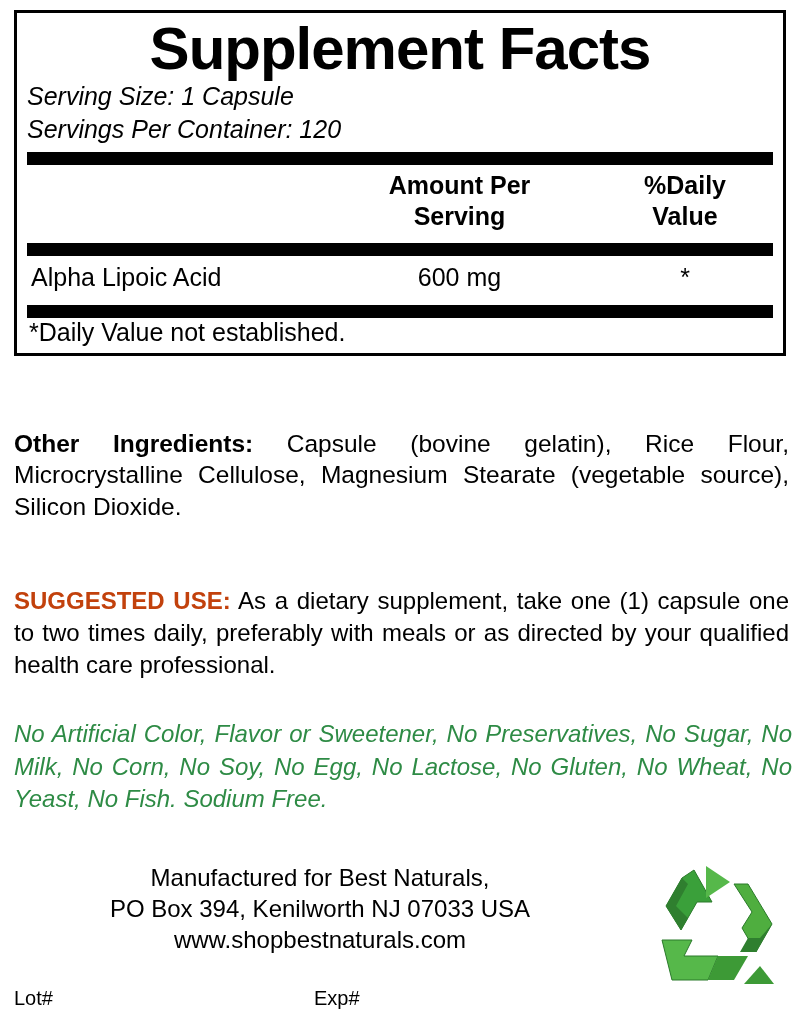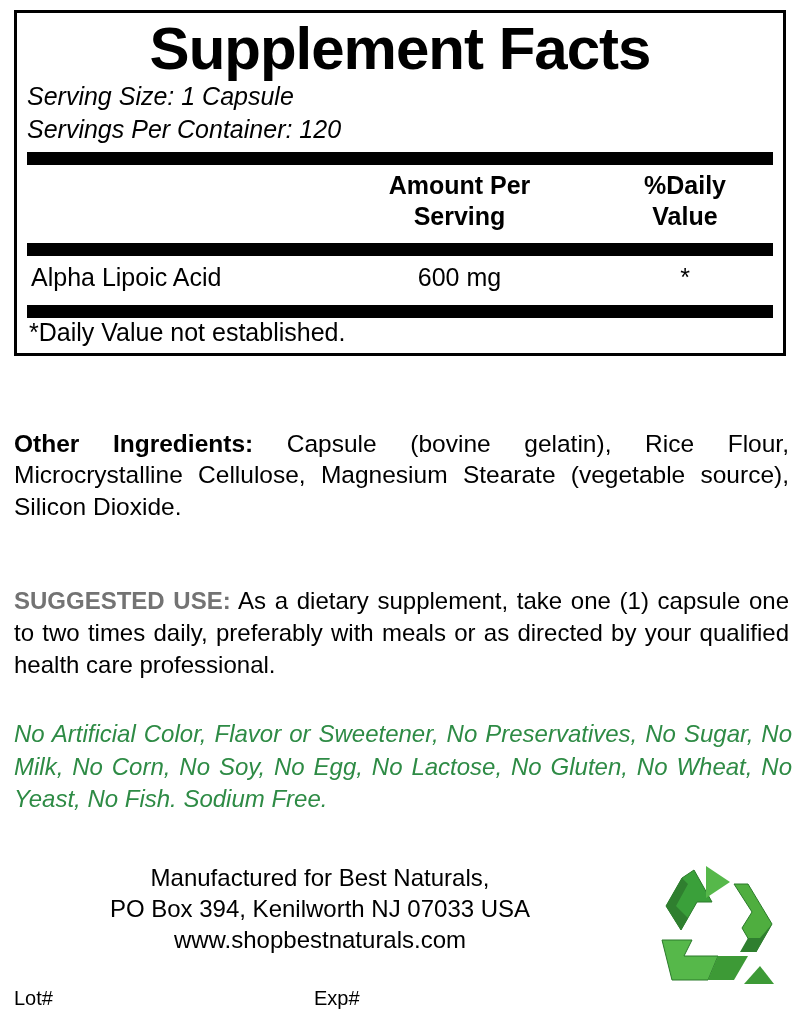--- a/index.html
+++ b/index.html
@@ -112,21 +112,21 @@
     position: absolute;
     left: 14px;
     top: 585px;
     width: 775px;
     font-size: 24px;
     line-height: 1.33;
     text-align: justify;
     text-justify: inter-word;
   }
   .suggested .label {
-    color: #737373;
+    color: #c2410c;
     font-weight: bold;
   }
 
   
   .freefrom {
     position: absolute;
     left: 14px;
     top: 718px;
     width: 778px;
     font-size: 24px;

